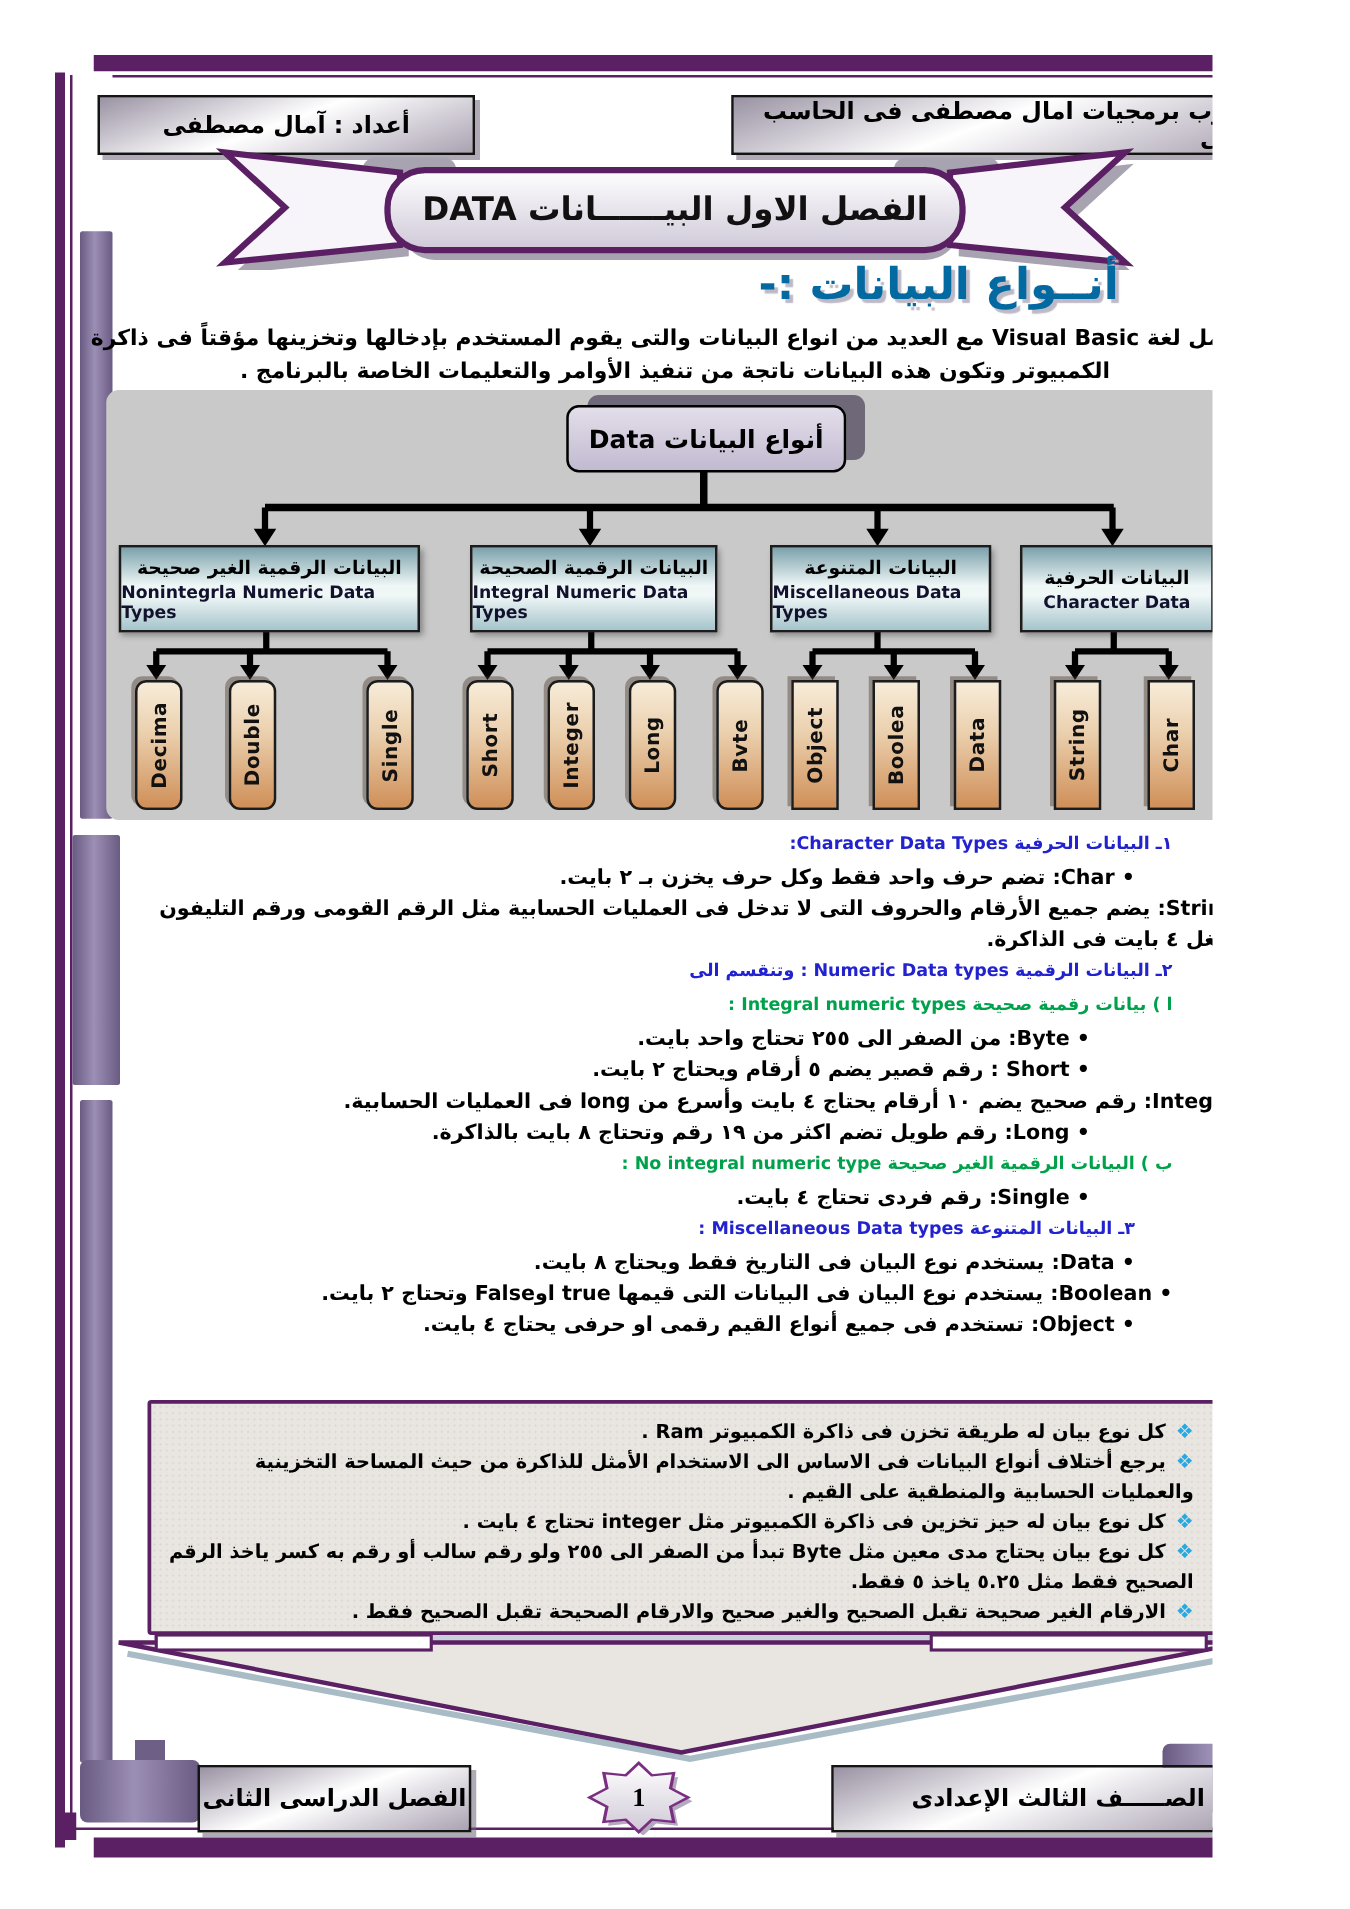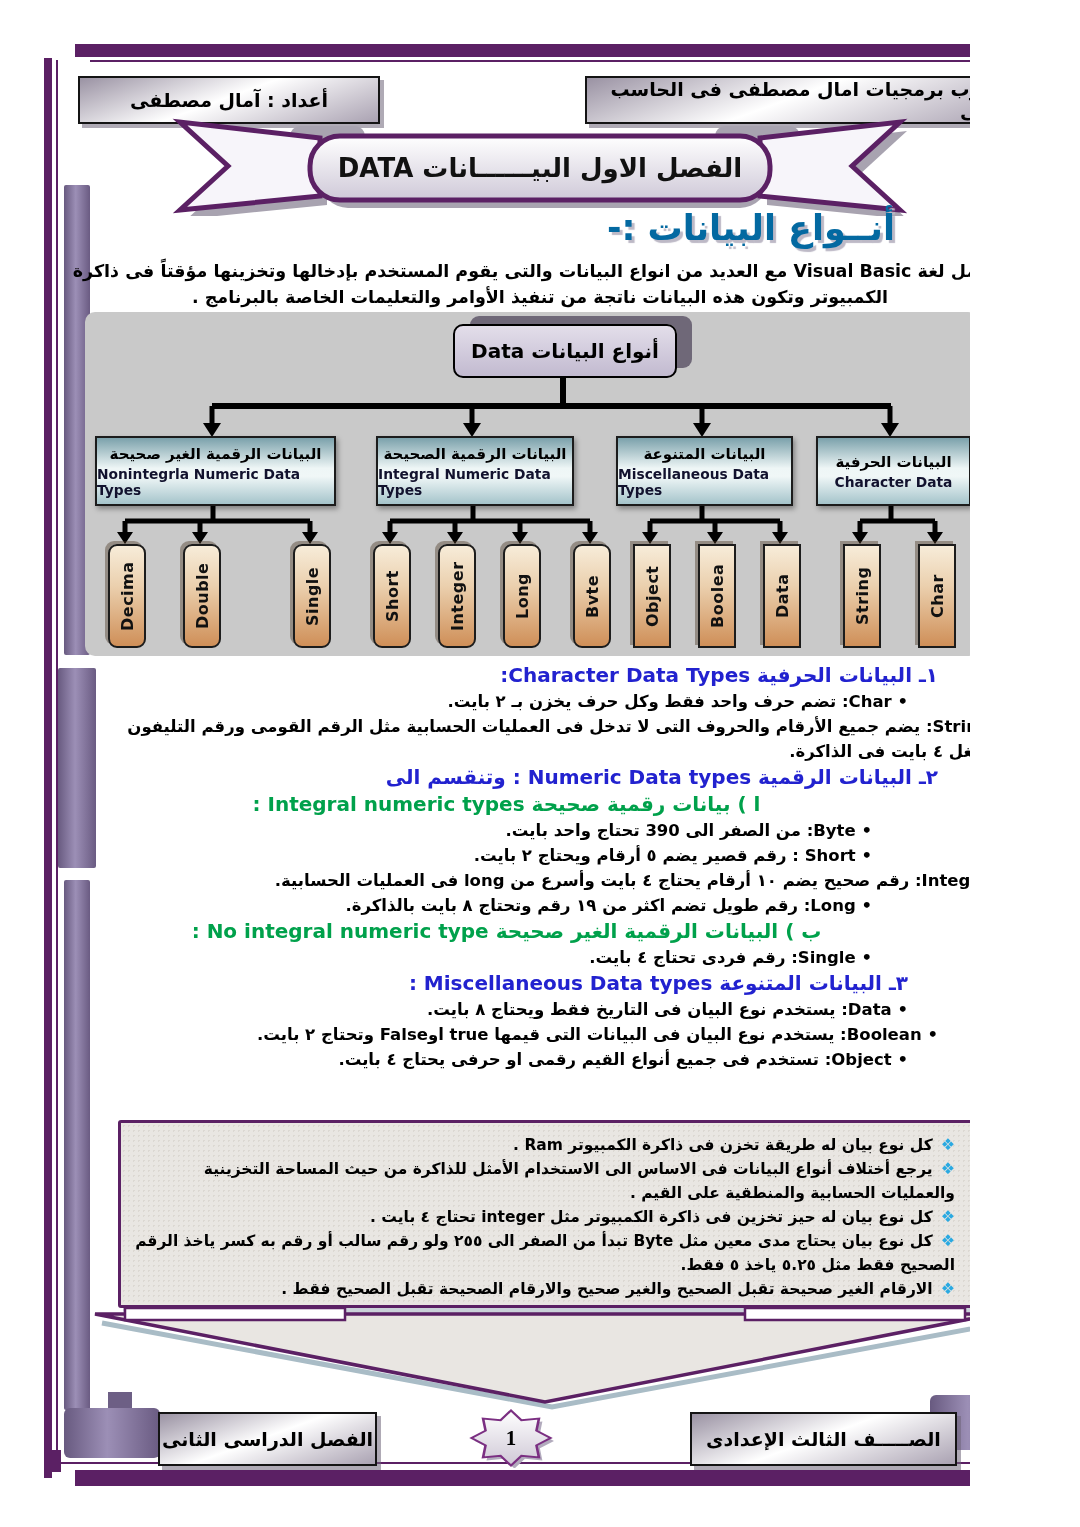--- a/index.html
+++ b/index.html
@@ -45,25 +45,25 @@
   .leaf{border:2px solid #1c1c1c;
      background:linear-gradient(180deg,#cf8f58 0%,#ebd0ae 60%,#f7ecd9 100%);
      box-shadow:3px 3px 0 rgba(70,50,30,.4);
      display:flex;align-items:center;justify-content:center;
      writing-mode:vertical-rl;transform:rotate(180deg);
      font-weight:bold;font-size:16px;color:#111;letter-spacing:.5px;}
   .leaf.round{border-radius:9px;}
 
   
   .content{direction:rtl;text-align:right;color:#000;font-weight:bold;}
-  .content .h{font-size:20px;line-height:27px;}
+  .content .h{font-size:14px;line-height:27px;}
   .content .b{font-size:16.5px;line-height:25px;}
   .content .b::before{content:"• ";}
   .blue{color:#2222cf;}
-  .green{color:#00a14b;text-align:center;}
+  .green{color:#00a14b;}
   .m0{margin-right:4px;}
   .m1{margin-right:72px;}
   .m2{margin-right:102px;}
   .m3{margin-right:138px;}
 
   
   .notebox{border:3px solid #5b2064;border-radius:3px;background:#e9e6e2;
      background-image:radial-gradient(#dcd8d2 1px,transparent 1px);background-size:5px 5px;
      box-shadow:5px 5px 0 rgba(150,165,180,.5);
      direction:rtl;padding:10px 18px 0 14px;}
@@ -219,21 +219,21 @@
     <div class="abs leaf" style="left:758px;top:232px;width:34px;height:100px;">String</div>
     <div class="abs leaf" style="left:833px;top:232px;width:34px;height:100px;">Char</div>
   </div>
 
   <div class="abs content" style="left:75px;top:662px;width:935px;">
     <div class="h blue m1">١ـ البيانات الحرفية  Character Data Types:</div>
     <div class="b m2">Char: تضم حرف واحد فقط وكل حرف يخزن بـ ٢ بايت.</div>
     <div class="b m0">String: يضم جميع الأرقام والحروف التى لا تدخل فى العمليات الحسابية مثل الرقم القومى ورقم التليفون ويشغل ٤  بايت فى الذاكرة.</div>
     <div class="h blue m1">٢ـ البيانات الرقمية Numeric Data types : وتنقسم الى</div>
     <div class="h green m1">ا ) بيانات رقمية صحيحة  Integral numeric types  :</div>
-    <div class="b m3">Byte: من الصفر الى 390 تحتاج واحد بايت.</div>
+    <div class="b m3">Byte: من الصفر الى ٢٥٥ تحتاج واحد بايت.</div>
     <div class="b m3">Short : رقم قصير يضم ٥ أرقام  ويحتاج ٢ بايت.</div>
     <div class="b m0">Integer: رقم صحيح يضم ١٠ أرقام يحتاج ٤ بايت وأسرع من long فى العمليات الحسابية.</div>
     <div class="b m3">Long: رقم طويل تضم اكثر من ١٩ رقم وتحتاج ٨ بايت بالذاكرة.</div>
     <div class="h green m1">ب ) البيانات الرقمية الغير صحيحة No integral numeric type  :</div>
     <div class="b m3">Single: رقم فردى تحتاج ٤ بايت.</div>
     <div class="h blue m2">٣ـ البيانات المتنوعة Miscellaneous Data types  :</div>
     <div class="b m2">Data: يستخدم نوع البيان فى التاريخ فقط ويحتاج ٨ بايت.</div>
     <div class="b m1">Boolean: يستخدم نوع البيان فى البيانات التى قيمها true اوFalse  وتحتاج ٢ بايت.</div>
     <div class="b m2">Object: تستخدم فى جميع أنواع القيم رقمى او حرفى يحتاج ٤ بايت.</div>
   </div>
@@ -249,21 +249,21 @@
   <svg class="abs" style="left:60px;top:1302px;" width="960" height="110" viewBox="0 0 960 110">
     <polyline points="42,21 492,105 942,21" fill="none" stroke="#a9bcc6" stroke-width="5"></polyline>
     <polygon points="35,12 485,100 935,12" fill="#e9e6e2" stroke="#5b2064" stroke-width="3.5"></polygon>
     <rect x="65" y="6" width="220" height="12" fill="#ffffff" stroke="#5b2064" stroke-width="2.5"></rect>
     <rect x="685" y="6" width="220" height="12" fill="#ffffff" stroke="#5b2064" stroke-width="2.5"></rect>
   </svg>
 
   <div class="abs silverbox" style="left:158px;top:1412px;width:215px;height:50px;">
     <span>الفصل الدراسى الثانى</span>
   </div>
-  <div class="abs silverbox" style="left:690px;top:1412px;width:263px;height:50px;">
+  <div class="abs silverbox" style="left:665px;top:1412px;width:263px;height:50px;padding-left:48px;">
     <span>الصـــــف الثالث الإعدادى</span>
   </div>
   <div class="abs" style="left:468px;top:1408px;width:86px;height:60px;">
     <svg width="86" height="60" viewBox="0 0 100 100" preserveAspectRatio="none">
       <defs>
         <linearGradient id="stargrad" x1="0" y1="0" x2="0" y2="1">
           <stop offset="0" stop-color="#ffffff"></stop>
             <stop offset="1" stop-color="#cfc8d6"></stop>
         </linearGradient>
       </defs>

